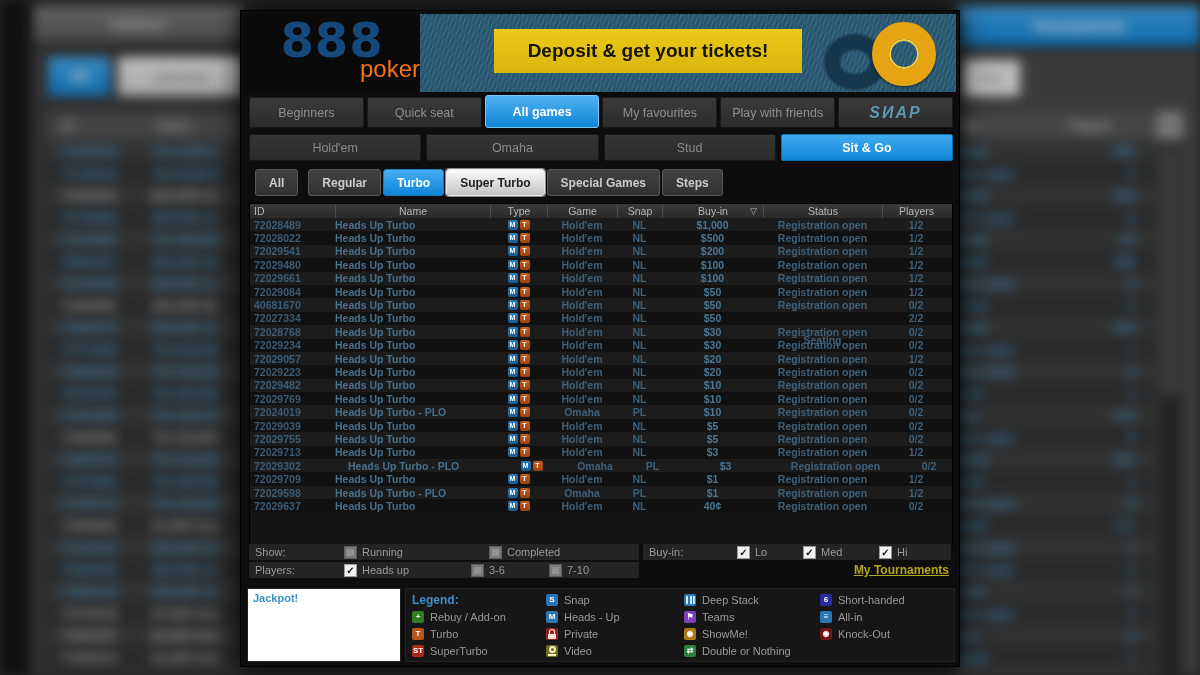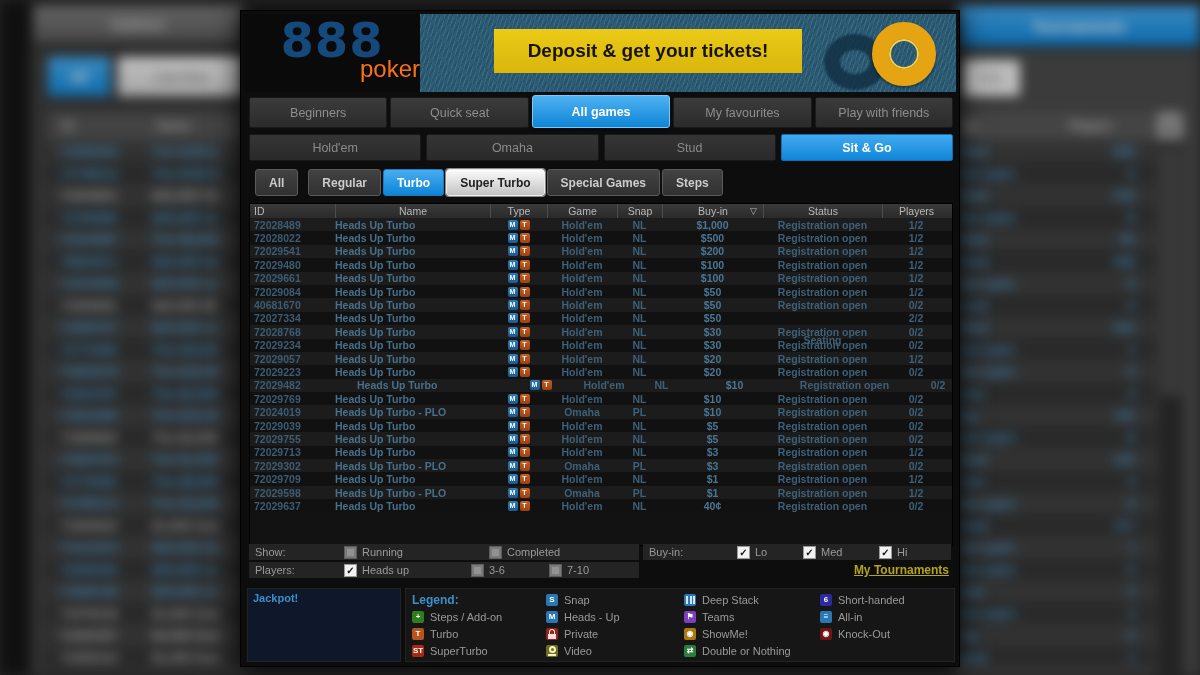--- a/index.html
+++ b/index.html
@@ -108,21 +108,21 @@
   #bar-players{left:8px;top:551px;width:390px;}
   #bar-show .opt:nth-of-type(2){left:95px;} #bar-show .opt:nth-of-type(3){left:240px;}
   #bar-buyin .opt:nth-of-type(2){left:94px;} #bar-buyin .opt:nth-of-type(3){left:160px;} #bar-buyin .opt:nth-of-type(4){left:236px;}
   #bar-players .opt:nth-of-type(2){left:95px;} #bar-players .opt:nth-of-type(3){left:222px;} #bar-players .opt:nth-of-type(4){left:300px;}
   .cb{width:11px;height:11px;flex:none;text-align:center;font-size:10px;line-height:11px;font-weight:bold;}
   .cb.un{background:#929292;box-shadow:inset 0 0 0 2px #7a7a7a;border:1px solid #5c5c5c;}
   .cb.ck{background:#f2f2f2;color:#111;border:1px solid #9a9a9a;}
   .mytour{position:absolute;right:10px;top:551px;height:16px;display:flex;align-items:center;
       color:#b5a51a;font-weight:bold;font-size:12px;text-decoration:underline;cursor:pointer;}
 
-  .jack{position:absolute;left:6px;top:577px;width:152px;height:72px;background:#0f172a;border:1px solid #232323;}
+  .jack{position:absolute;left:6px;top:577px;width:152px;height:72px;background:#ffffff;border:1px solid #232323;}
   .jtitle{color:#3e8fc9;font-size:11px;font-weight:bold;margin:3px 0 0 5px;}
   .jbox{position:absolute;left:4px;top:19px;right:4px;bottom:5px;background:#0a0a0a;border:1px solid #262626;
       display:flex;align-items:center;justify-content:flex-end;padding-right:6px;}
   .jamt{color:#d7b71e;font-size:20px;font-weight:bold;letter-spacing:0.5px;}
 
   .leg{position:absolute;left:164px;top:577px;width:548px;height:72px;background:#161616;border:1px solid #232323;}
   .lcol{position:absolute;top:2px;}
   #lcol0{left:6px;} #lcol1{left:140px;} #lcol2{left:278px;} #lcol3{left:414px;}
   .ltitle{color:#3e8fc9;font-weight:bold;font-size:12px;height:17px;display:flex;align-items:center;}
   .litem{display:flex;align-items:center;height:17px;gap:6px;font-size:11px;color:#9a9a9a;white-space:nowrap;}
@@ -376,20 +376,21 @@
         <div class="ring-yellow"></div>
       </div>
     </div>
 
     <div class="navrow" id="navTabs">
         <div class="ntab">Beginners</div>
         <div class="ntab">Quick seat</div>
         <div class="ntab active">All games</div>
         <div class="ntab">My favourites</div>
         <div class="ntab">Play with friends</div>
+        <div class="ntab snaptab">SИAP</div>
       </div>
     <div class="gamerow" id="gameTabs">
         <div class="gtab">Hold'em</div>
         <div class="gtab">Omaha</div>
         <div class="gtab">Stud</div>
         <div class="gtab active">Sit &amp; Go</div>
       </div>
     <div class="filtrow" id="filterRow">
         <div class="fbtn">All</div>
         <div class="fbtn">Regular</div>
@@ -561,21 +562,21 @@
               <span class="ti ti-m">M</span>
               <span class="ti ti-t">T</span>
             </div>
             <div class="td c-game" style="width: 70px;">Hold'em</div>
             <div class="td c-limit" style="width: 45px;">NL</div>
             <div class="td c-buyin" style="width: 101px;">$20</div>
             <div class="td c-status" style="width: 119px;">Registration open</div>
             <div class="td c-players" style="width: 68px;">0/2</div>
           </div>
           <div class="trow">
-            <div class="td c-id" style="width: 107px;">72029482</div>
+            <div class="td c-id" style="width: 85px;">72029482</div>
             <div class="td c-name" style="width: 155px;">Heads Up Turbo</div>
             <div class="td c-type" style="width: 57px;">
               <span class="ti ti-m">M</span>
               <span class="ti ti-t">T</span>
             </div>
             <div class="td c-game" style="width: 70px;">Hold'em</div>
             <div class="td c-limit" style="width: 45px;">NL</div>
             <div class="td c-buyin" style="width: 101px;">$10</div>
             <div class="td c-status" style="width: 119px;">Registration open</div>
             <div class="td c-players" style="width: 68px;">0/2</div>
@@ -639,21 +640,21 @@
               <span class="ti ti-m">M</span>
               <span class="ti ti-t">T</span>
             </div>
             <div class="td c-game" style="width: 70px;">Hold'em</div>
             <div class="td c-limit" style="width: 45px;">NL</div>
             <div class="td c-buyin" style="width: 101px;">$3</div>
             <div class="td c-status" style="width: 119px;">Registration open</div>
             <div class="td c-players" style="width: 68px;">1/2</div>
           </div>
           <div class="trow">
-            <div class="td c-id" style="width: 85px;">72029302</div>
+            <div class="td c-id" style="width: 98px;">72029302</div>
             <div class="td c-name" style="width: 155px;">Heads Up Turbo - PLO</div>
             <div class="td c-type" style="width: 57px;">
               <span class="ti ti-m">M</span>
               <span class="ti ti-t">T</span>
             </div>
             <div class="td c-game" style="width: 70px;">Omaha</div>
             <div class="td c-limit" style="width: 45px;">PL</div>
             <div class="td c-buyin" style="width: 101px;">$3</div>
             <div class="td c-status" style="width: 119px;">Registration open</div>
             <div class="td c-players" style="width: 68px;">0/2</div>
@@ -745,21 +746,21 @@
 
     <div class="jack">
       <div class="jtitle">Jackpot!</div>
     </div>
 
     <div class="leg">
       <div class="lcol" id="lcol0">
         <div class="ltitle">Legend:</div>
       <div class="litem">
             <span class="licon" style="background: rgb(46, 125, 30);">+</span>
-            <span>Steps / Add-on</span>
+            <span>Rebuy / Add-on</span>
           </div>
           <div class="litem">
             <span class="licon" style="background: rgb(181, 84, 29);">T</span>
             <span>Turbo</span>
           </div>
           <div class="litem">
             <span class="licon" style="background: rgb(166, 42, 22);">ST</span>
             <span>SuperTurbo</span>
           </div>
         </div>

